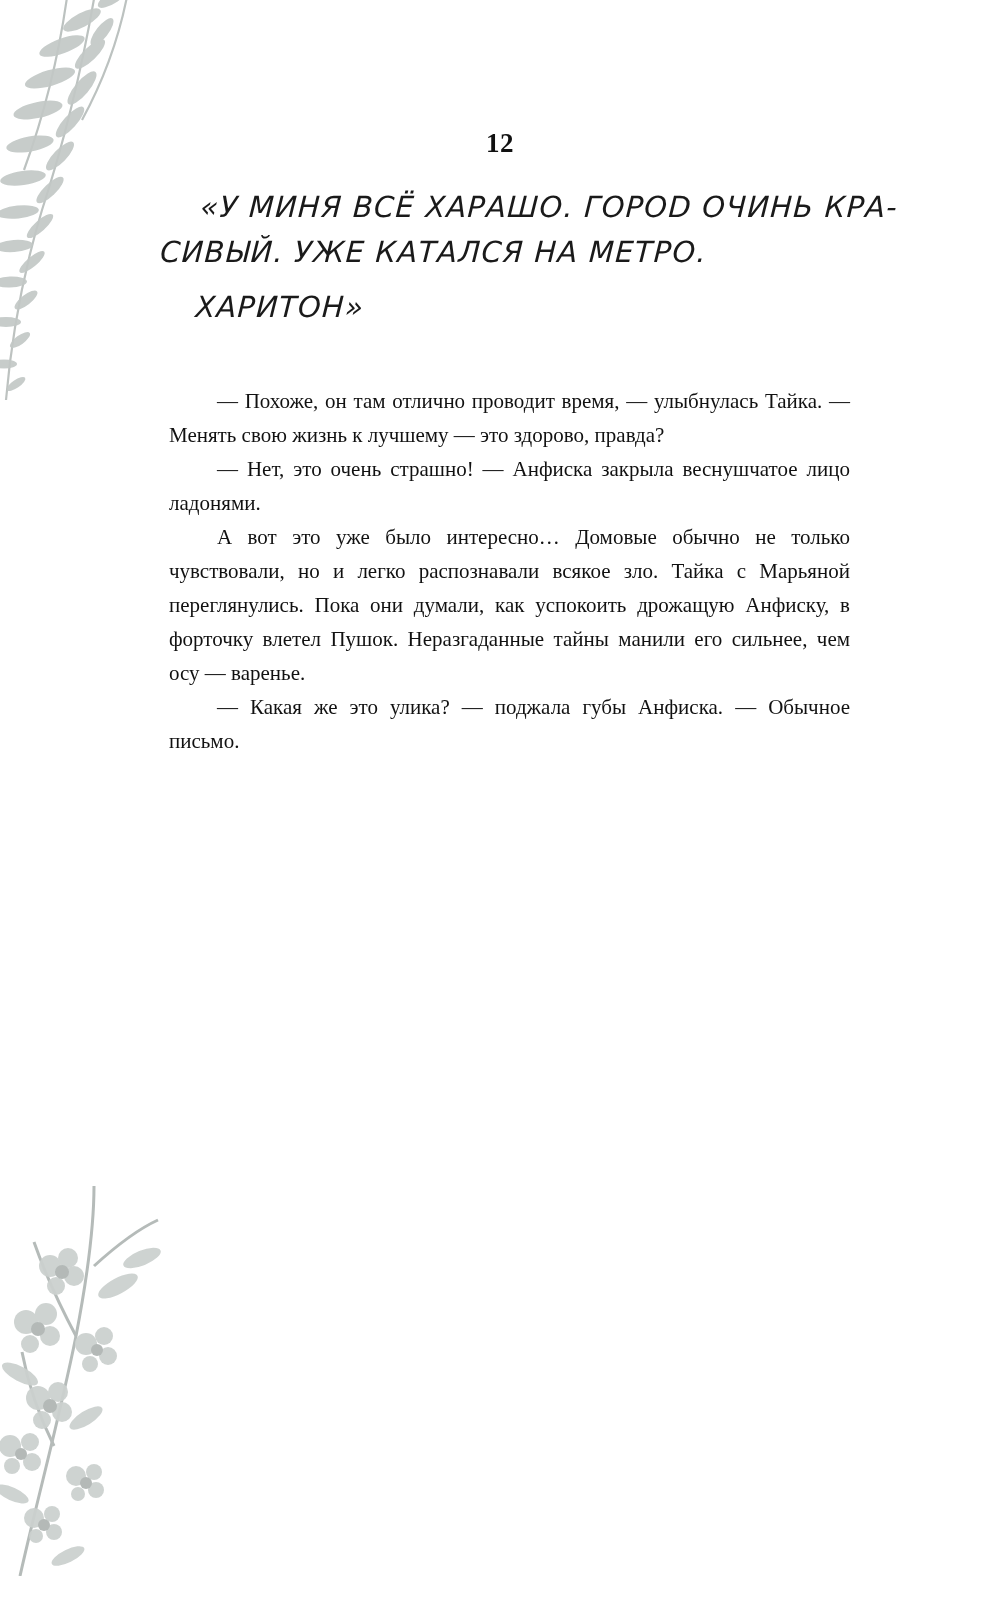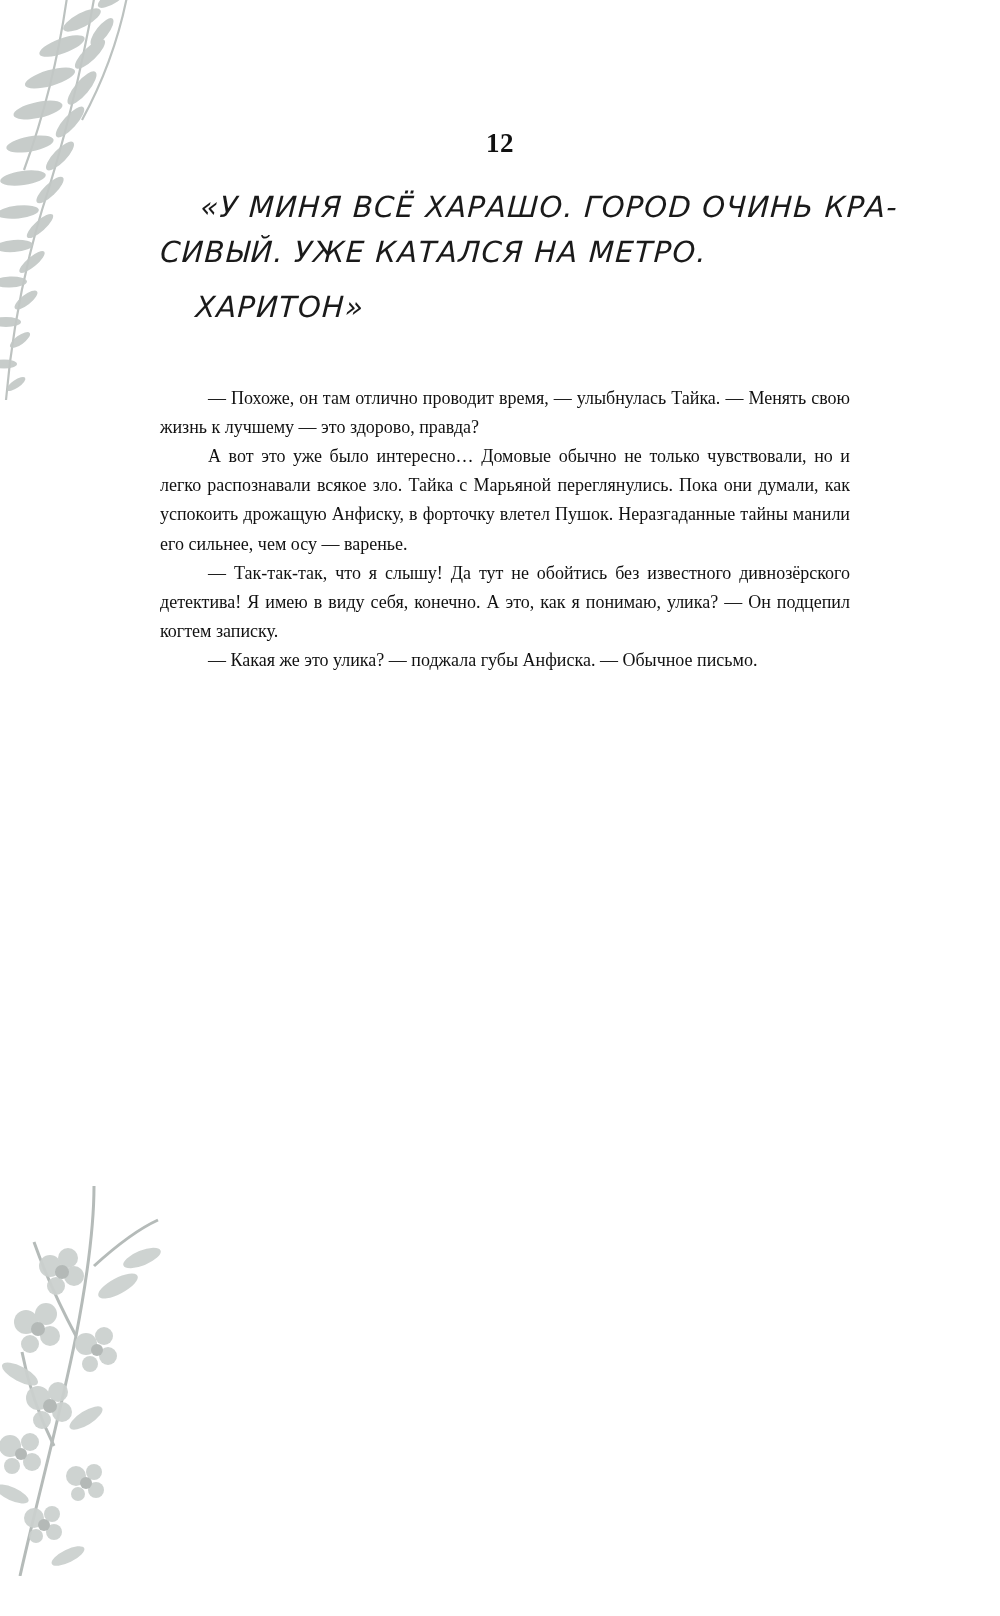--- a/index.html
+++ b/index.html
@@ -72,25 +72,26 @@
   }
   .note .line {
     white-space: pre;
   }
   .note .line.l1 { margin-left: 38px; }
   .note .line.l2 { margin-left: 0px; }
   .note .line.l3 { margin-left: 38px; margin-top: 10px; }
 
   .body-text {
     margin-top: 54px;
-    font-size: 18px;
+    font-size: 21px;
     line-height: 1.62;
     text-align: justify;
     text-justify: inter-word;
     hyphens: manual;
+    margin-left: 9px;
   }
   .body-text p {
     margin: 0;
     text-indent: 48px;
   }
 </style>
 </head>
 <body>
 
 <svg class="deco" id="deco-willow" viewBox="0 0 230 430" xmlns="http://www.w3.org/2000/svg">
@@ -201,19 +202,19 @@
   <div class="content">
 
     <div class="note">
       <div class="line l1">«У МИНЯ ВСЁ ХАРАШО. ГОРОD ОЧИНЬ КРА-</div>
       <div class="line l2">СИВЫЙ. УЖЕ КАТАЛСЯ НА МЕТРО.</div>
       <div class="line l3">ХАРИТОН»</div>
     </div>
 
     <div class="body-text">
       <p>— Похоже, он там отлично проводит время, — улыбнулась Тайка. — Менять свою жизнь к лучшему — это здорово, правда?</p>
+      <p>— Нет, это очень страшно! — Анфиска закрыла веснушчатое лицо ладонями.</p>
       <p>А вот это уже было интересно… Домовые обычно не только чувствовали, но и легко распознавали всякое зло. Тайка с Марьяной переглянулись. Пока они думали, как успокоить дрожащую Анфиску, в форточку влетел Пушок. Неразгаданные тайны манили его сильнее, чем осу — варенье.</p>
-      <p>— Так-так-так, что я слышу! Да тут не обойтись без известного дивнозёрского детектива! Я имею в виду себя, конечно. А это, как я понимаю, улика? — Он подцепил когтем записку.</p>
       <p>— Какая же это улика? — поджала губы Анфиска. — Обычное письмо.</p>
     </div>
 
   </div>
 </div>
 
 </body></html>

